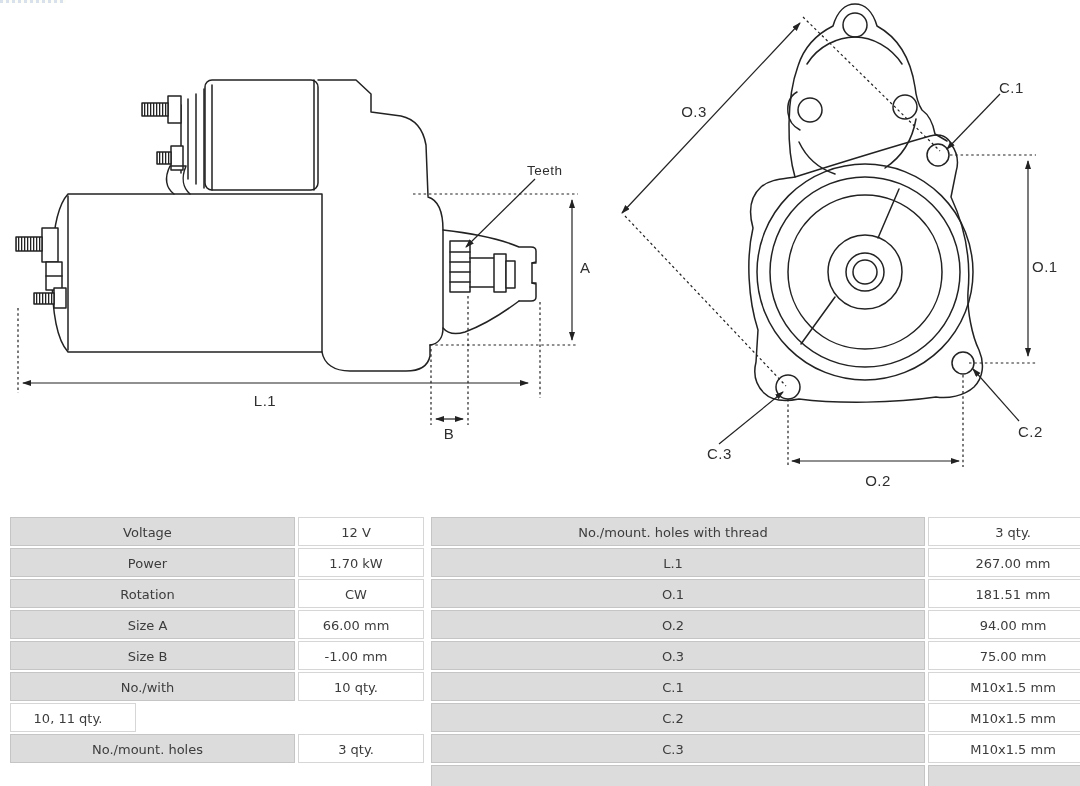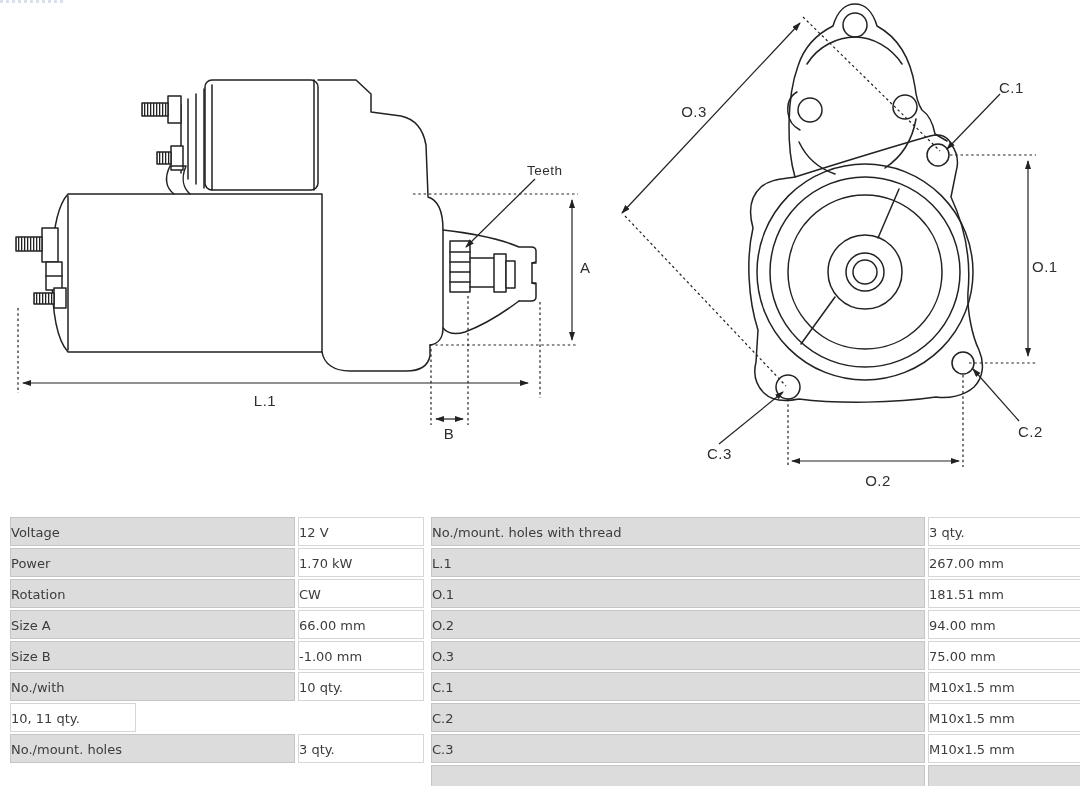--- a/index.html
+++ b/index.html
@@ -7,21 +7,21 @@
        font-family:"DejaVu Sans","Liberation Sans",sans-serif;}
   .logo-sliver{position:absolute;left:0;top:0;width:66px;height:3px;opacity:.55;
        background:repeating-linear-gradient(90deg,#b9c8de 0 3px,#fdfdf4 3px 6px);}
   .part-number{position:absolute;left:13px;top:503px;font-size:17px;color:#c4282d;margin-top:14px;}
   svg.drawing{position:absolute;}
   #side-view{left:0;top:0;width:610px;height:450px;}
   #front-view{left:600px;top:0;width:480px;height:500px;}
   .spec-area{position:absolute;left:10px;top:517px;display:flex;gap:7px;}
   .sgrid{display:flex;flex-direction:column;gap:2px;}
   .cellrow{display:flex;gap:3px;}
-  .cell{height:29px;line-height:29px;font-size:13px;color:#3c3c3c;text-align:left;
+  .cell{height:29px;line-height:29px;font-size:13px;color:#3c3c3c;text-align:center;
         padding-right:10px;box-sizing:border-box;white-space:nowrap;overflow:hidden;}
   .lbl{background:#dcdcdc;border:1px solid #c5c5c5;}
   .val{background:#ffffff;border:1px solid #d6d6d6;}
   .w-llbl{width:285px;} .w-lval{width:126px;}
   .w-rlbl{width:494px;} .w-rval{width:180px;}
   .dimtext{font-family:"Liberation Sans","DejaVu Sans",sans-serif;font-size:15px;
            fill:#2f2f2f;letter-spacing:.5px;}
   .smalltext{font-size:13.5px;}
 </style>
 </head>

